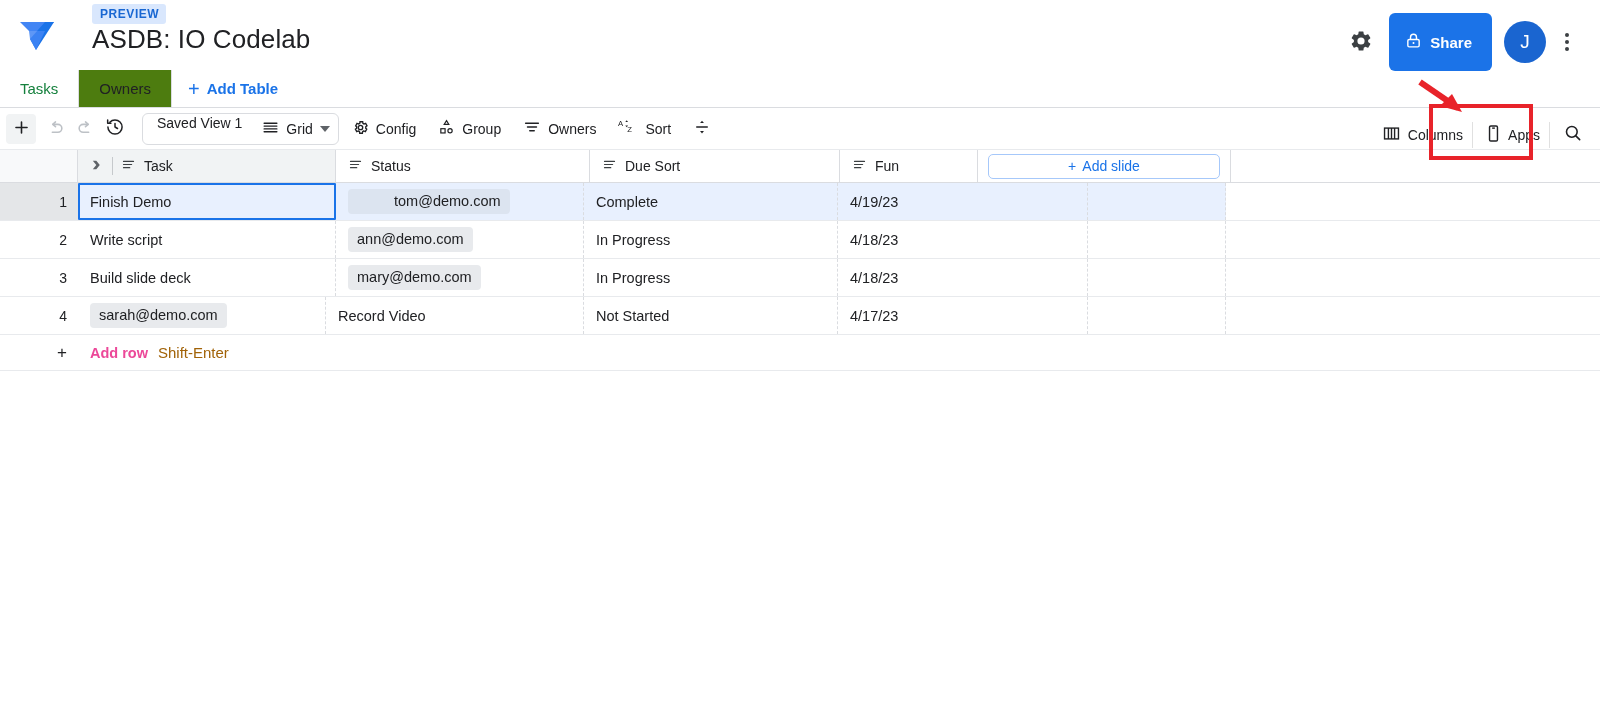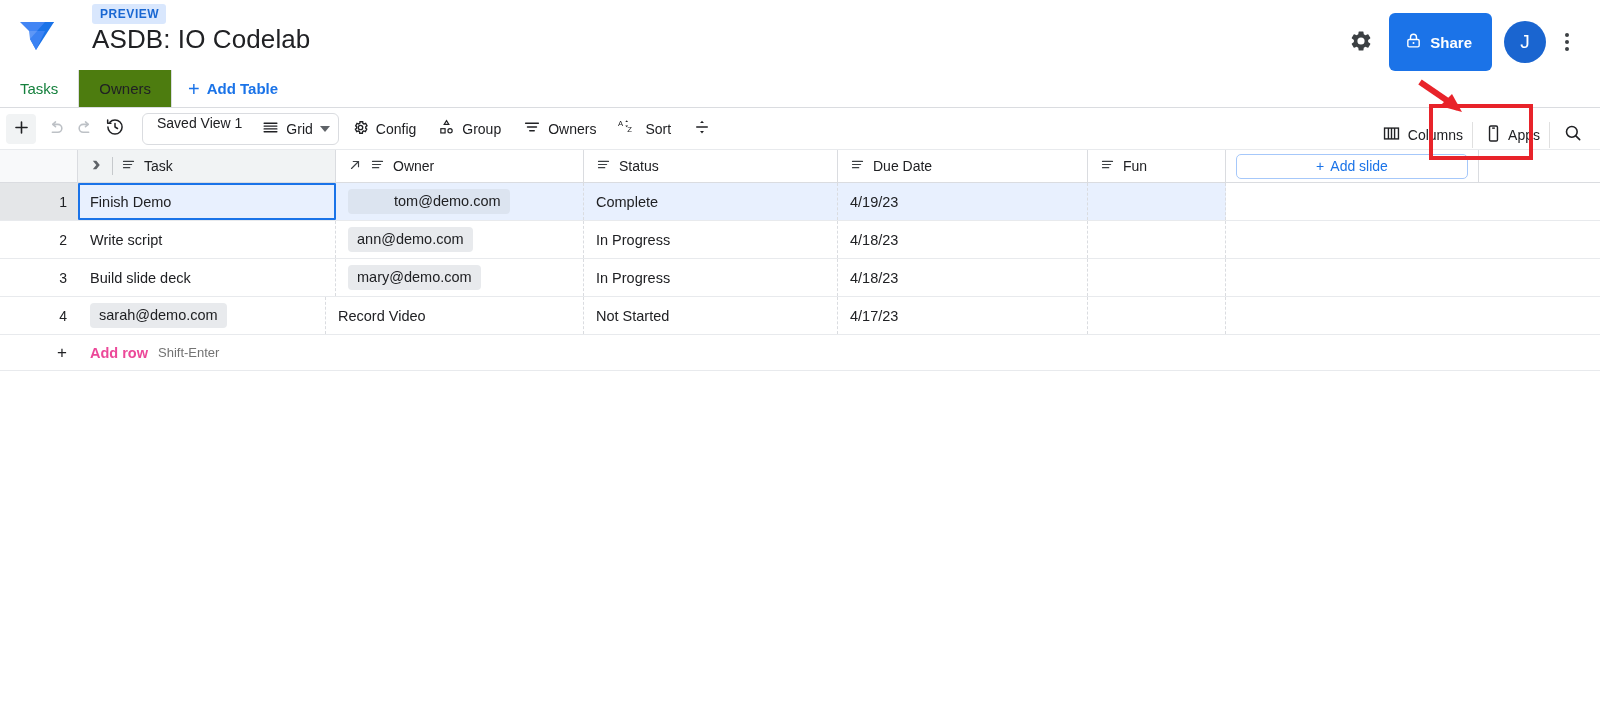--- a/index.html
+++ b/index.html
@@ -167,21 +167,21 @@
   .addrow {
     display: flex; align-items: center; height: 36px;
     border-bottom: 1px solid #e8eaed; background: #fff;
   }
   .addrow .plus-col {
     width: 78px; flex: 0 0 78px; display: flex;
     align-items: center; justify-content: flex-end; padding-right: 11px;
     font-size: 17px; color: #202124;
   }
   .addrow-label { font-size: 14.5px; font-weight: 700; color: #ec4899; margin-left: 12px; cursor: pointer; }
-  .addrow-hint { font-size: 13px; color: #737373; margin-left: 10px; }
+  .addrow-hint { font-size: 15px; color: #a16207; margin-left: 10px; }
 
   
   .anno { position: absolute; pointer-events: none; }
   #anno-box {
     left: 1429px; top: 104px; width: 104px; height: 56px;
     border: 4px solid #e8232a;
   }
   #anno-arrow { left: 1390px; top: 72px; width: 90px; height: 50px; }
 </style>
 </head>
@@ -398,51 +398,37 @@
         </span>
         <span style="width:1px;height:18px;background:#c6c9cc;display:inline-block;"></span>
         <span>
           <svg width="15" height="15" viewBox="0 0 24 24" stroke="#3c4043" stroke-width="1.9" stroke-linecap="round">
               <path d="M4 7h16M4 12h13M4 17h10"></path>
             </svg>
         </span>
         <span>Task</span>
       </div>
 
-      <div class="hdr-cell plain" style="width:248px;flex:0 0 248px;">
-        <span>
-          <svg width="14" height="14" viewBox="0 0 24 24" fill="none" stroke="#3c4043" stroke-width="2" stroke-linecap="round">
-              <path d="M6 18L18 6"></path>
-              <path d="M9 6h9v9"></path>
-            </svg>
-        </span>
+
+      <div class="hdr-cell plain" style="width:254px;flex:0 0 254px;">
         <span>
           <svg width="15" height="15" viewBox="0 0 24 24" stroke="#3c4043" stroke-width="1.9" stroke-linecap="round">
               <path d="M4 7h16M4 12h13M4 17h10"></path>
             </svg>
         </span>
-        <span>Owner</span>
-      </div>
-
-      <div class="hdr-cell plain" style="width:254px;flex:0 0 254px;">
+        <span>Status</span>
+      </div>
+
+      <div class="hdr-cell plain" style="width:250px;flex:0 0 250px;">
         <span>
           <svg width="15" height="15" viewBox="0 0 24 24" stroke="#3c4043" stroke-width="1.9" stroke-linecap="round">
               <path d="M4 7h16M4 12h13M4 17h10"></path>
             </svg>
         </span>
-        <span>Status</span>
-      </div>
-
-      <div class="hdr-cell plain" style="width:250px;flex:0 0 250px;">
-        <span>
-          <svg width="15" height="15" viewBox="0 0 24 24" stroke="#3c4043" stroke-width="1.9" stroke-linecap="round">
-              <path d="M4 7h16M4 12h13M4 17h10"></path>
-            </svg>
-        </span>
-        <span>Due Date</span>
+        <span>Due Sort</span>
       </div>
 
       <div class="hdr-cell plain" style="width:138px;flex:0 0 138px;">
         <span>
           <svg width="15" height="15" viewBox="0 0 24 24" stroke="#3c4043" stroke-width="1.9" stroke-linecap="round">
               <path d="M4 7h16M4 12h13M4 17h10"></path>
             </svg>
         </span>
         <span>Fun</span>
       </div>

